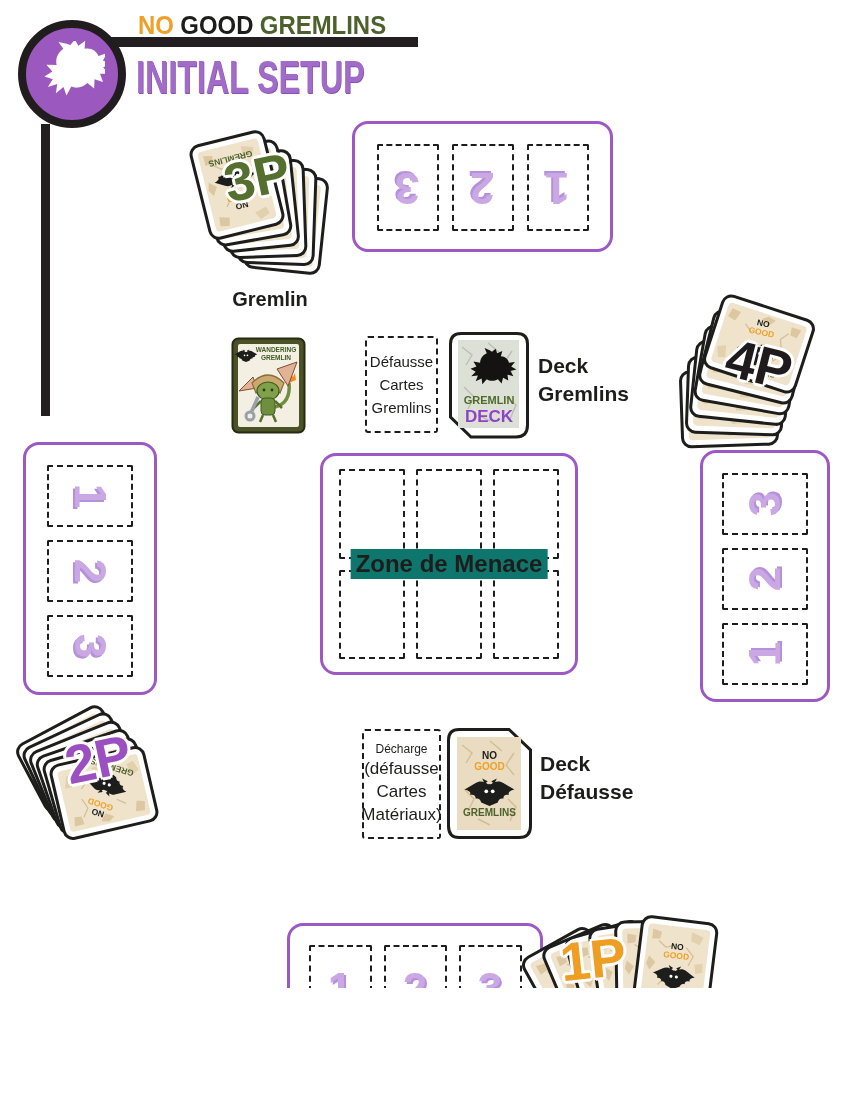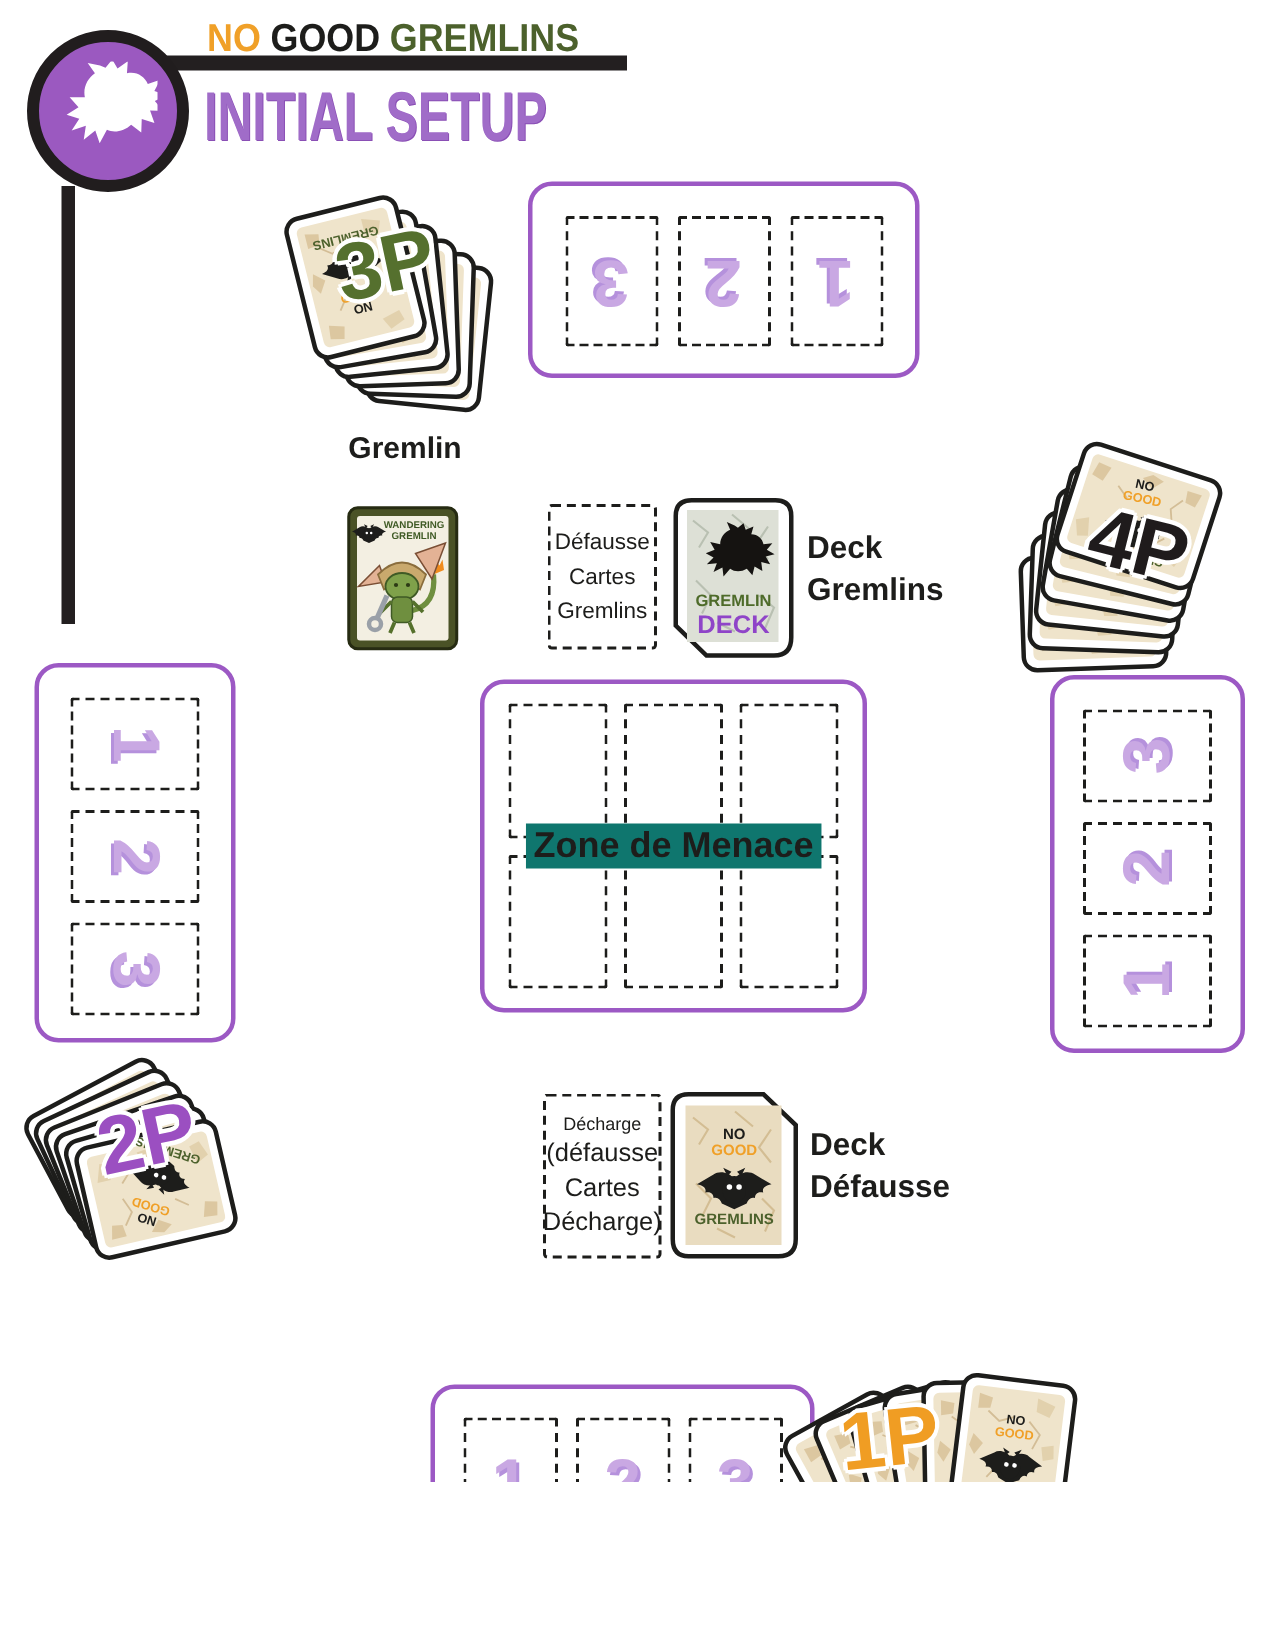--- a/index.html
+++ b/index.html
@@ -270,21 +270,21 @@
   </svg>
   <div class="lbl lbl-deck-gremlins">
     <div>Deck</div>
     <div>Gremlins</div>
   </div>
 
   <div class="discard-box box-decharge">
     <div class="big">Décharge</div>
     <div class="small">(défausse</div>
     <div class="small">Cartes</div>
-    <div class="small">Décharge)</div>
+    <div class="small">Matériaux)</div>
   </div>
 
   <svg class="card-abs materials-deck" width="87" height="113" viewBox="0 0 87 113">
     <path d="M13 2.5 H63 L84.5 23 V99 Q84.5 110.5 73 110.5 H13 Q2.5 110.5 2.5 99 V13 Q2.5 2.5 13 2.5 Z" fill="#ffffff" stroke="#1d1d1b" stroke-width="3"></path>
     <rect x="11" y="10" width="64" height="93" fill="#e9dcc0"></rect>
     <path d="M16 18 l10 8 -6 10 M44 14 l12 10 M68 26 l-8 12 8 10 M18 62 l10 10 -6 12 M62 72 l8 8 -6 14 M32 92 l12 6" stroke="#d3bd93" stroke-width="1.4" fill="none"></path>
     <g transform="translate(43.5,57) scale(1.18) translate(-39,-52)">
         <use href="#cblogo"></use>
       </g>
   </svg>

